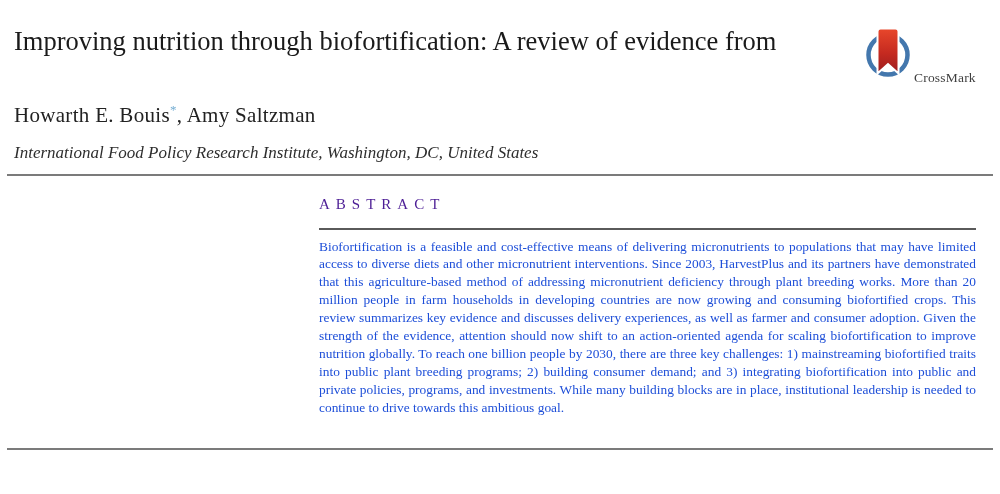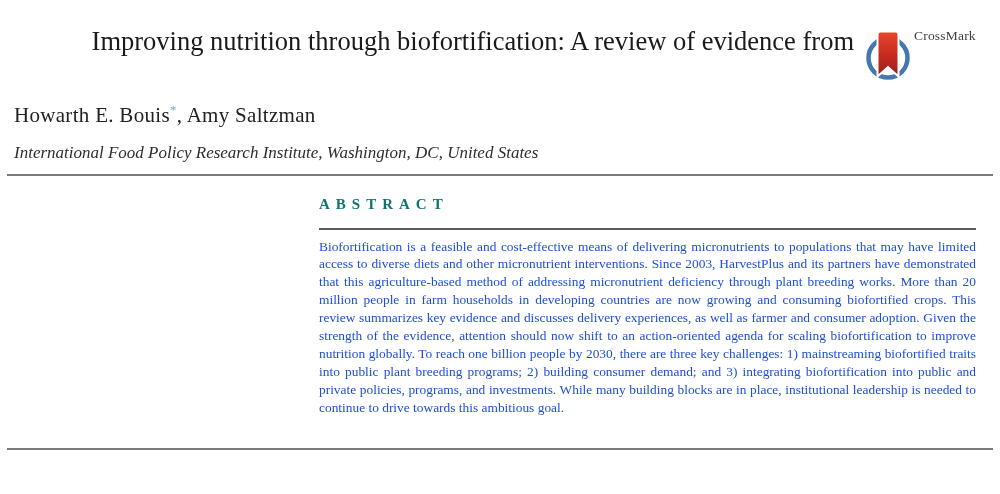--- a/index.html
+++ b/index.html
@@ -2,48 +2,48 @@
 <html><head>
 <meta charset="utf-8">
 <style>
   html, body { margin: 0; padding: 0; background: #ffffff; }
   body {
     width: 1000px; height: 494px; position: relative; overflow: hidden;
     font-family: "Liberation Serif", serif; color: #1b1b1b;
   }
   .title {
     position: absolute; left: 14px; top: 24px; width: 840px;
-    font-size: 26.5px; line-height: 35px; font-weight: 400; color: #1a1a1a; text-align: right;
+    font-size: 26.5px; line-height: 35px; font-weight: 400; color: #1a1a1a;
   }
   .title span { display: block; }
   .crossmark {
     position: absolute; left: 865px; top: 28px; width: 124px; height: 58px;
-    display: flex; align-items: flex-start; gap: 3px; cursor: pointer;
+    display: flex; align-items: flex-end; gap: 3px; cursor: pointer;
   }
   .crossmark-label { font-size: 13.5px; color: #3f3f3f; letter-spacing: 0.2px; }
   .authors {
     position: absolute; left: 14px; top: 102px;
     font-size: 21px; color: #222222; letter-spacing: 0.3px;
   }
   .authors sup { color: #74add2; font-size: 13px; }
   .affiliation {
     position: absolute; left: 14px; top: 143px;
     font-size: 17px; font-style: italic; color: #2e2e2e;
   }
   .rule-full {
     position: absolute; left: 7px; right: 7px; height: 2px; background: #7b7b7b;
   }
   .rule-top { top: 174px; }
   .rule-bottom { top: 448px; }
   .abstract {
     position: absolute; left: 319px; top: 197px; width: 657px;
   }
   .abstract-heading {
-    margin: 0; font-size: 15px; line-height: 15px; font-weight: 700;
-    letter-spacing: 6px; color: #0f766e;
+    margin: 0; font-size: 15px; line-height: 15px; font-weight: 400;
+    letter-spacing: 6px; color: #4c1d95;
   }
   .abstract-rule { height: 1.5px; background: #5a5a5a; margin-top: 16px; }
   .abstract-body {
     margin: 8px 0 0 0; font-size: 13.4px; line-height: 17.9px;
     text-align: justify; color: #1d4ed8;
   }
 </style>
 </head>
 <body>
 

